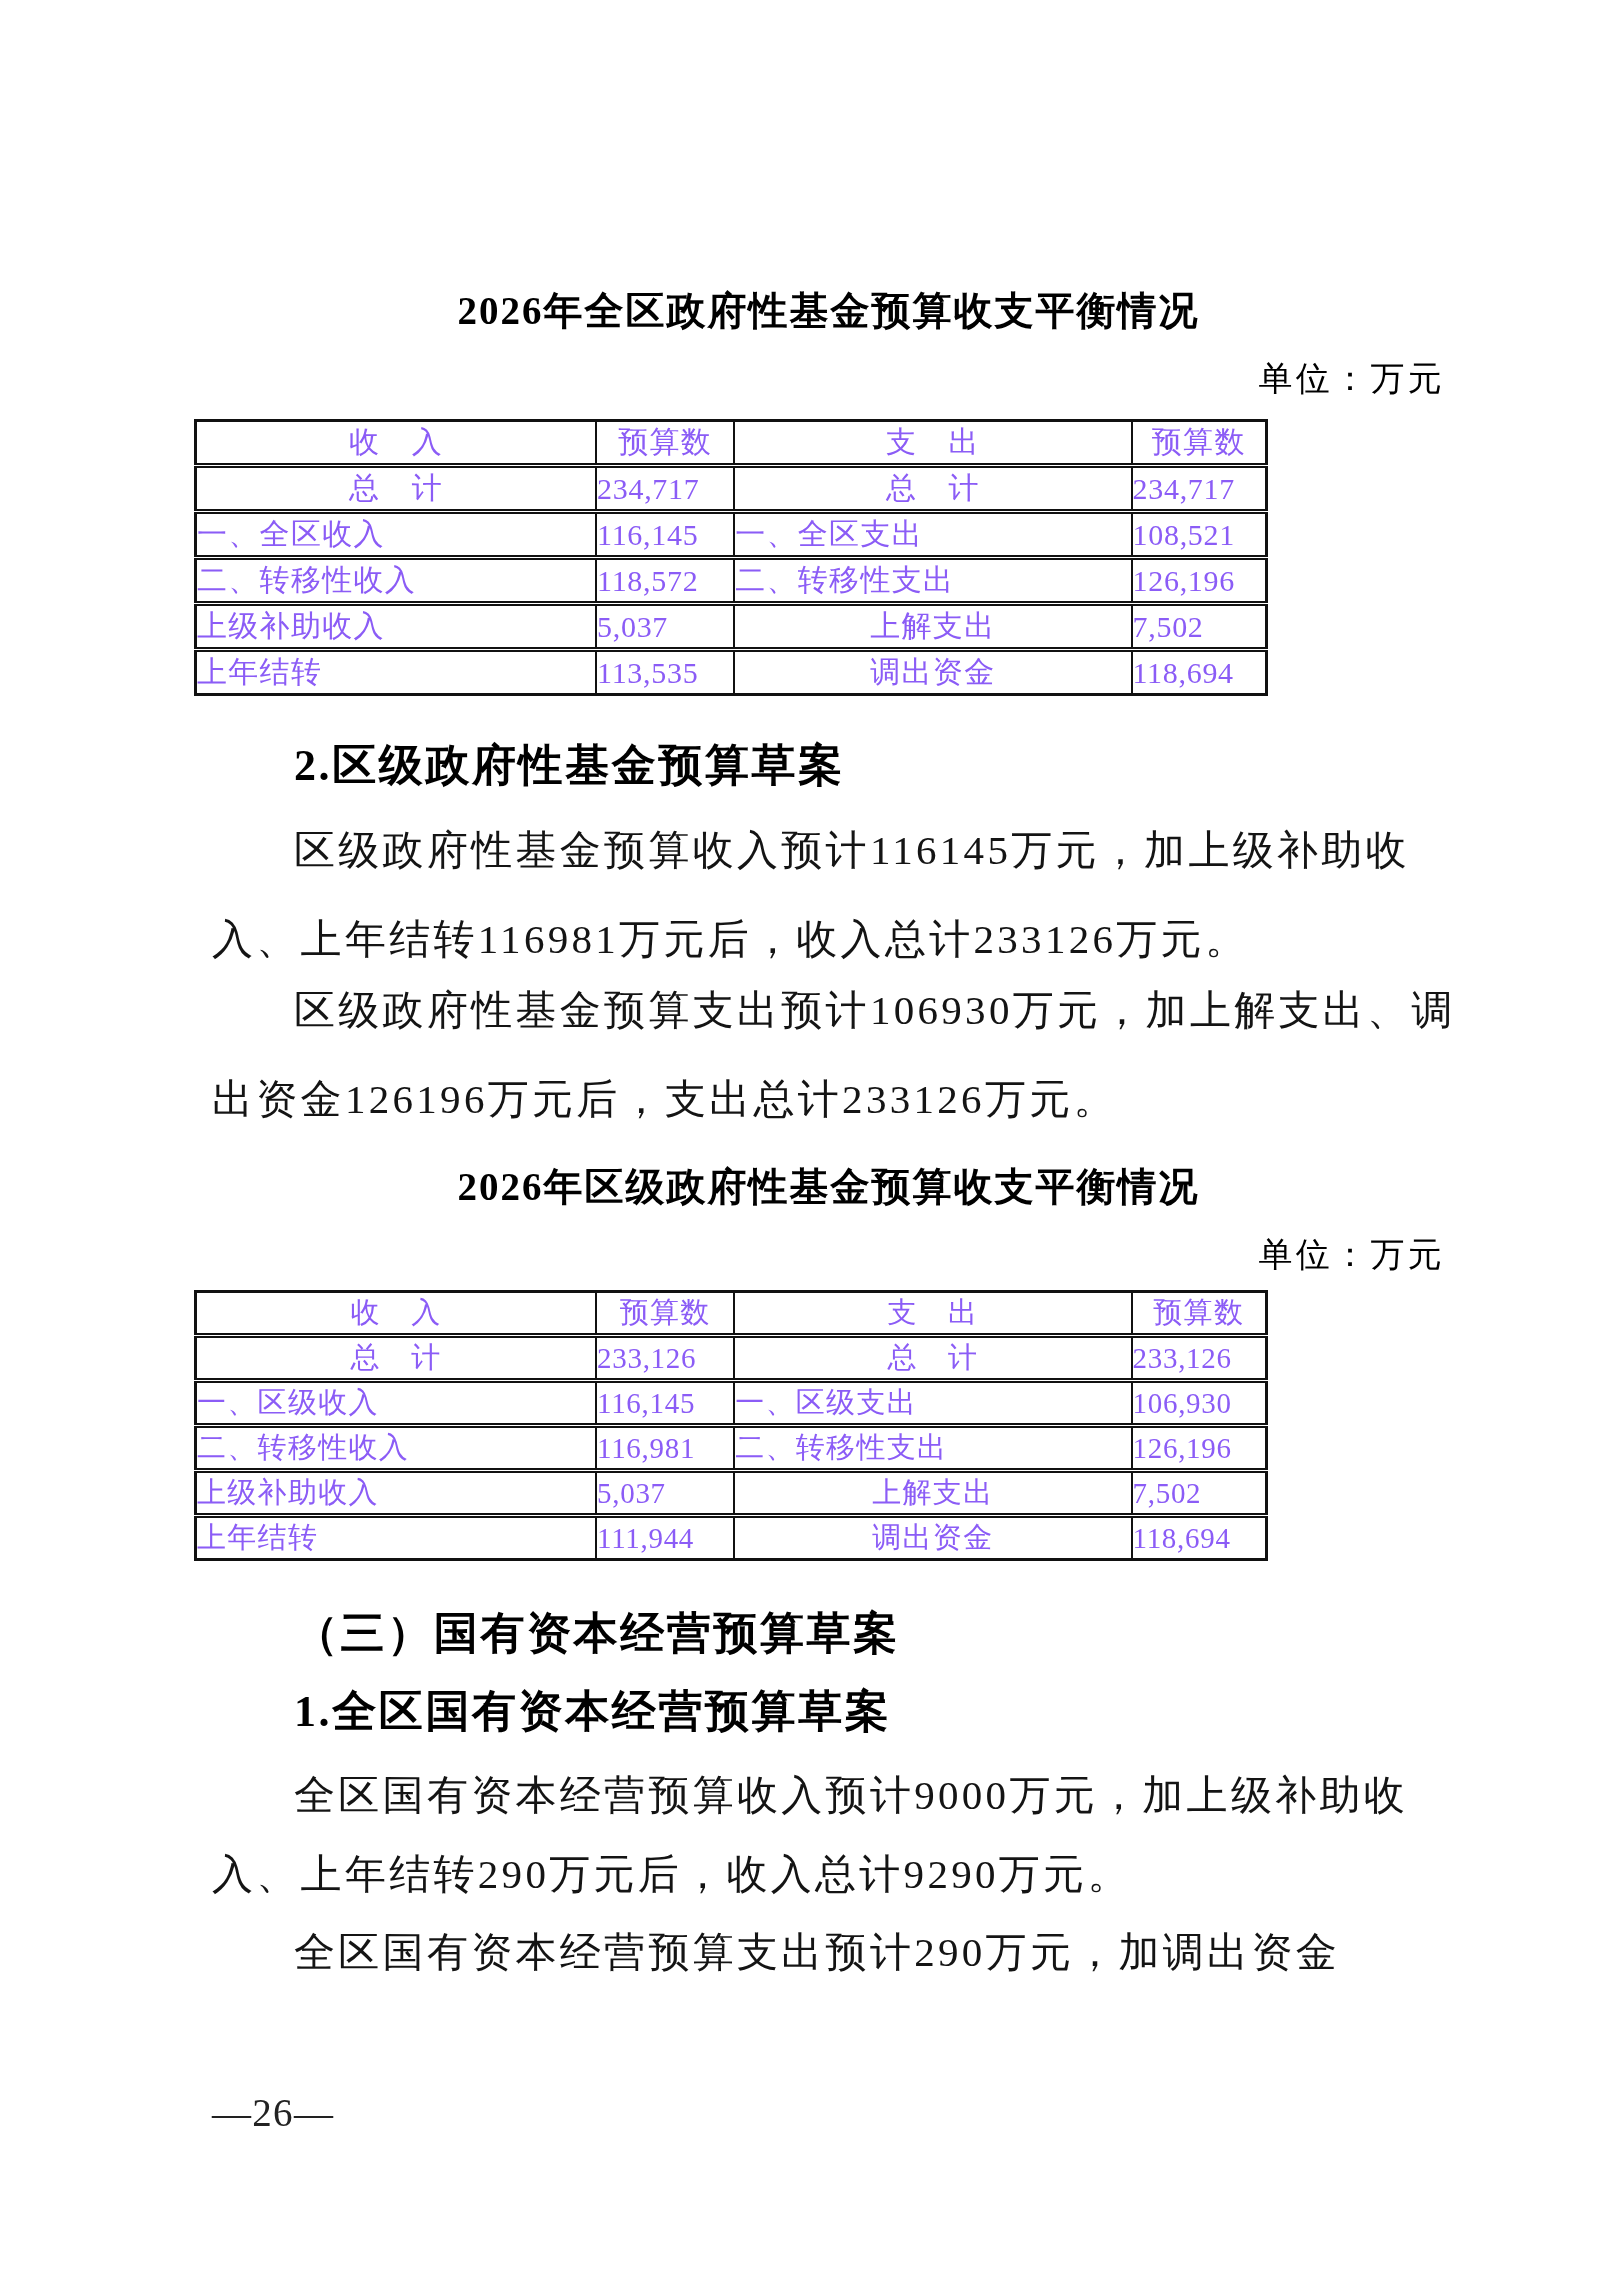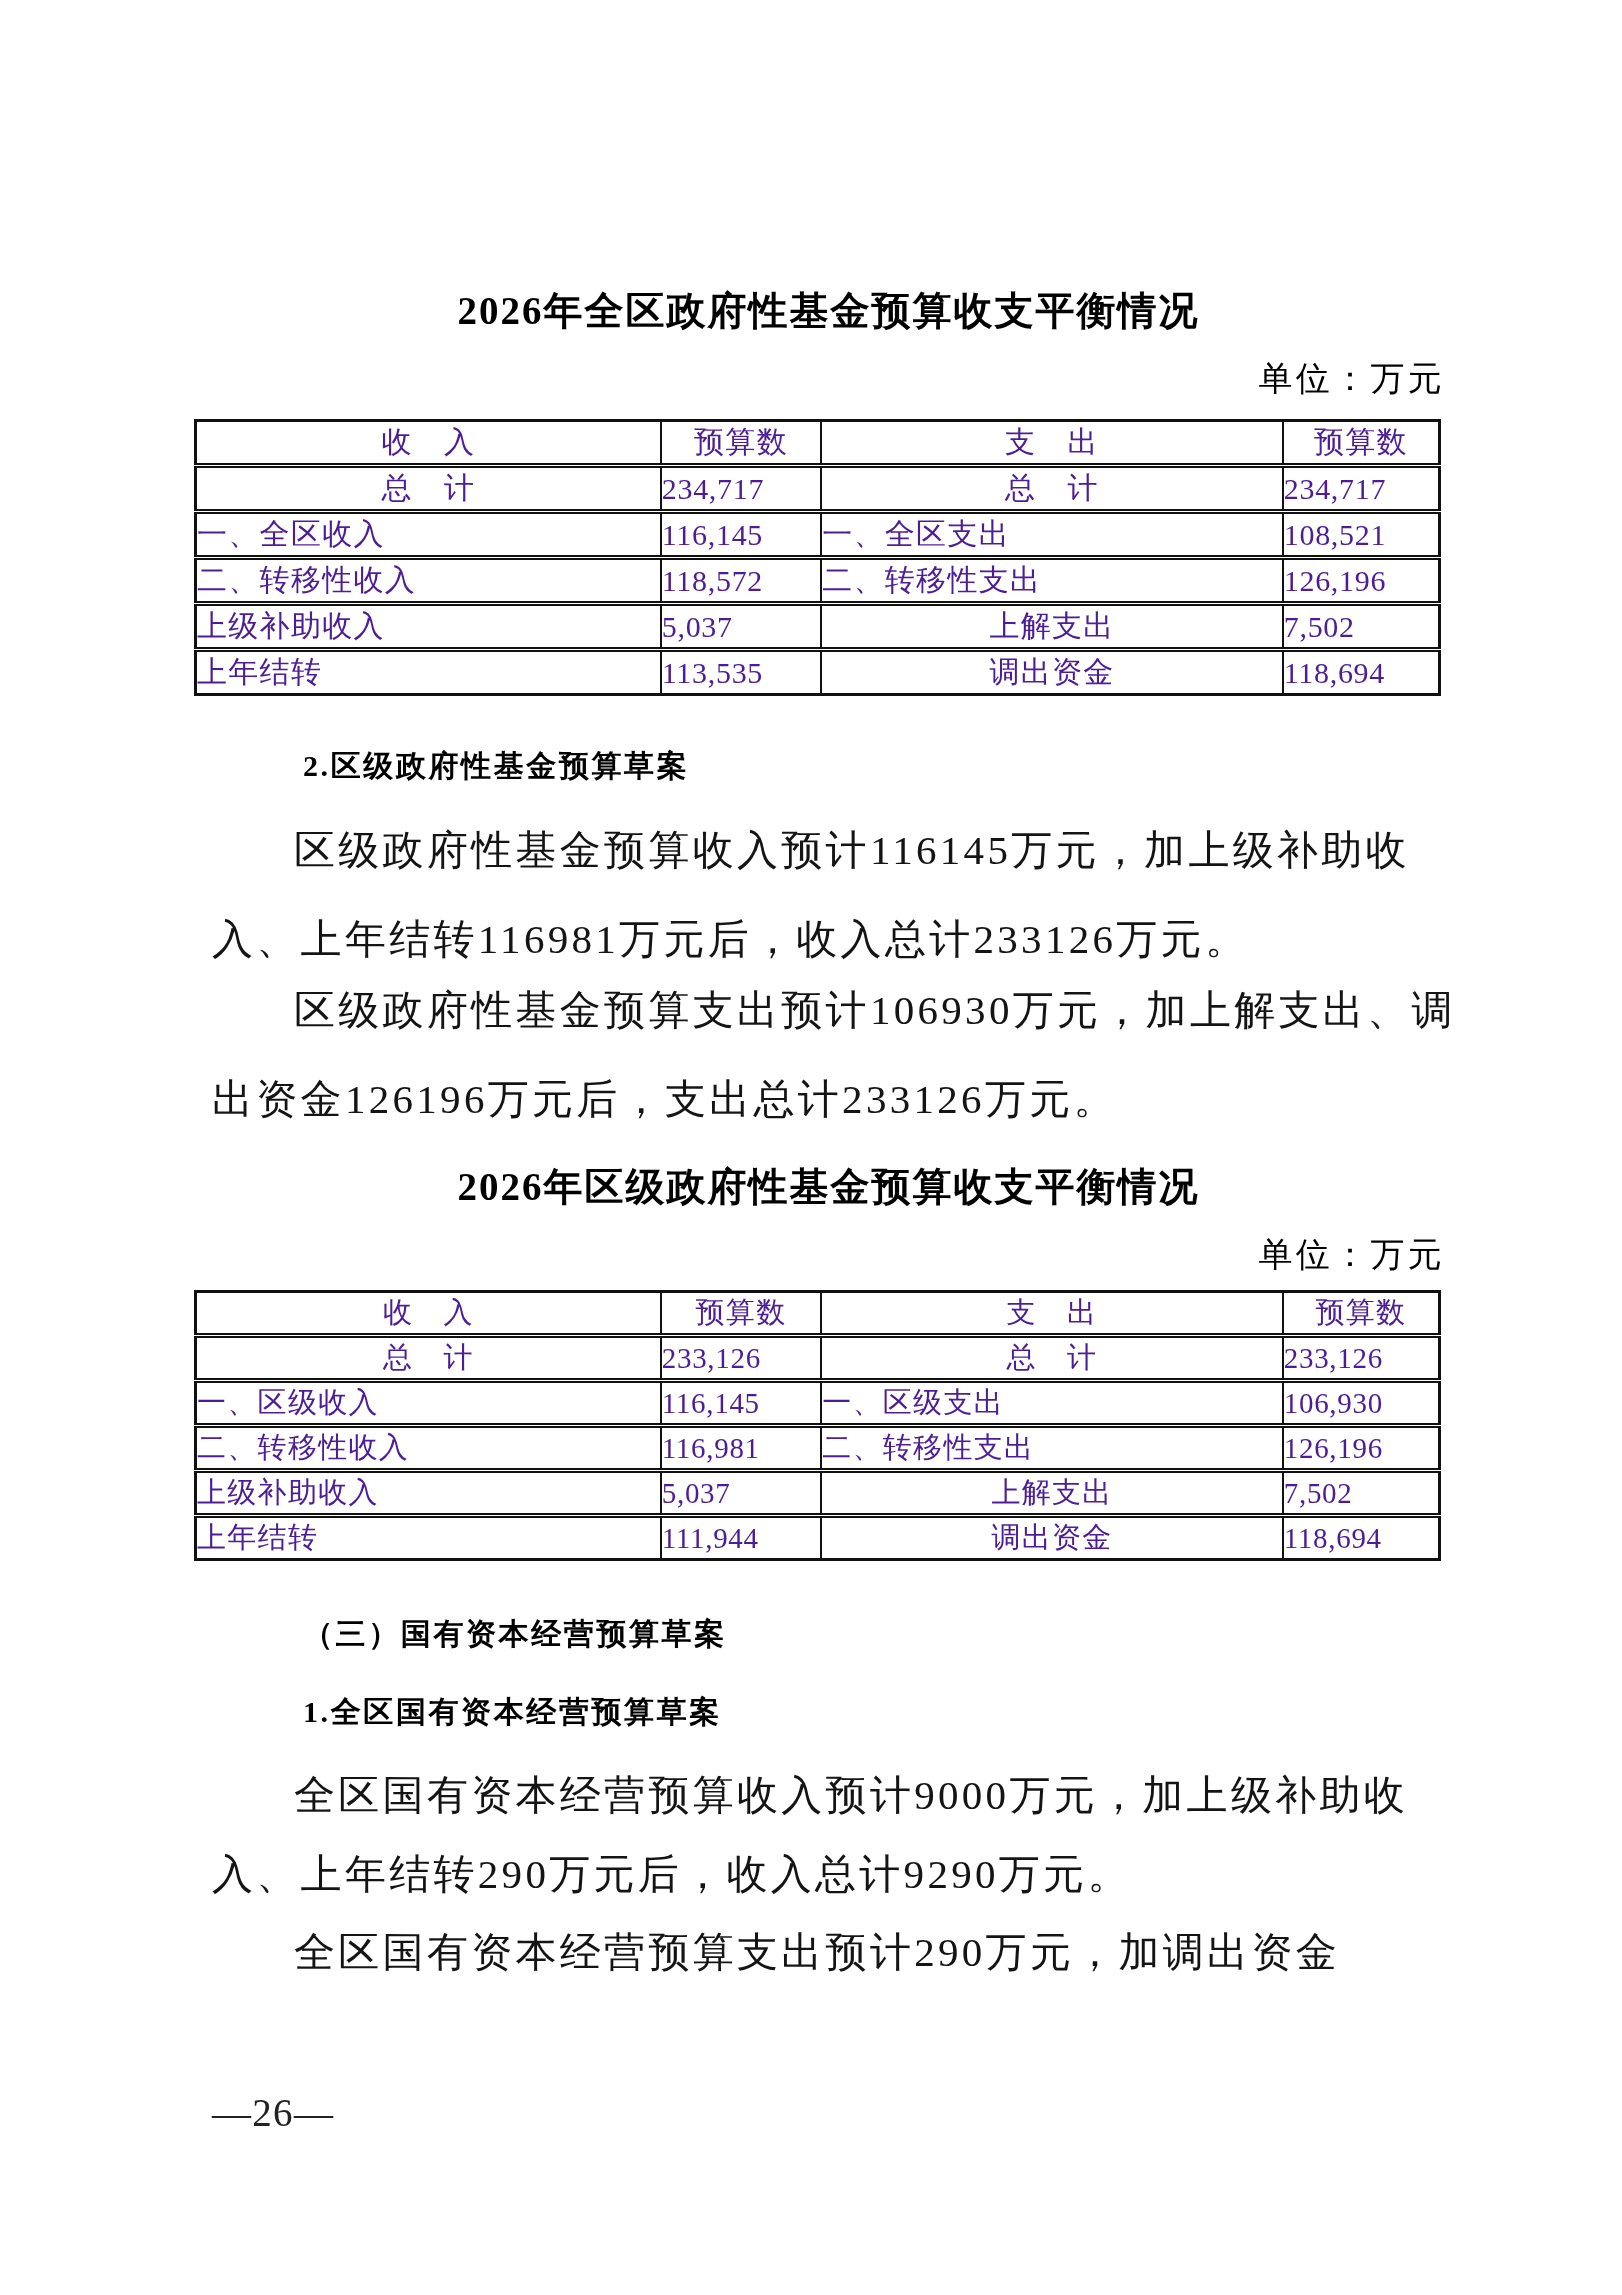--- a/index.html
+++ b/index.html
@@ -13,43 +13,43 @@
   .doc-title {
     left:203px; width:1233px; text-align:center;
     font-size:39px; line-height:47px; font-weight:700; color:#000;
     letter-spacing:2px;
   }
   .unit-label {
     left:203px; width:1233px; text-align:right;
     font-size:34px; line-height:39px; letter-spacing:3.3px; color:#000000;
   }
   table.budget {
-    position:absolute; left:194px; width:1247px;
+    position:absolute; left:194px; width:1074px;
     border-collapse:collapse; table-layout:fixed;
-    font-size:30px; color:#4c1d95;
+    font-size:30px; color:#8b5cf6;
   }
   table.budget.t2 { font-size:29px; }
   table.budget td {
     border-right:2px solid #111;
     border-bottom:5.2px double #111;
     padding:0; vertical-align:middle;
     overflow:hidden; white-space:nowrap;
   }
   table.budget td:last-child { border-right:none; }
   table.budget tr:last-child td { border-bottom:none; }
   table.budget { border:3.3px solid #111; border-bottom-width:3.9px; }
   .t1 tr { height:44px; }
   .t2 tr { height:41px; }
   td.c { text-align:center; letter-spacing:1.3px; }
   td.num { letter-spacing:0.7px; }
   td.main { text-align:left; padding-left:14.4px; letter-spacing:1.3px; }
   td.sub1 { text-align:left; padding-left:73px; letter-spacing:1.3px; }
   .body-heading {
-    left:212px; width:1233px;
-    font-size:30px; line-height:55px; font-weight:700; color:#000;
+    left:203px; width:1233px;
+    font-size:44px; line-height:55px; font-weight:700; color:#000;
     text-indent:82px; letter-spacing:2.6px;
   }
   .para { left:203px; width:1237px; }
   .para .line {
     font-size:41px; color:#141414; letter-spacing:3.3px;
     white-space:nowrap;
   }
   .para.lh-upper .line { line-height:89px; }
   .para.lh-lower .line { line-height:79px; }
   .para .line.first { text-indent:82px; }

